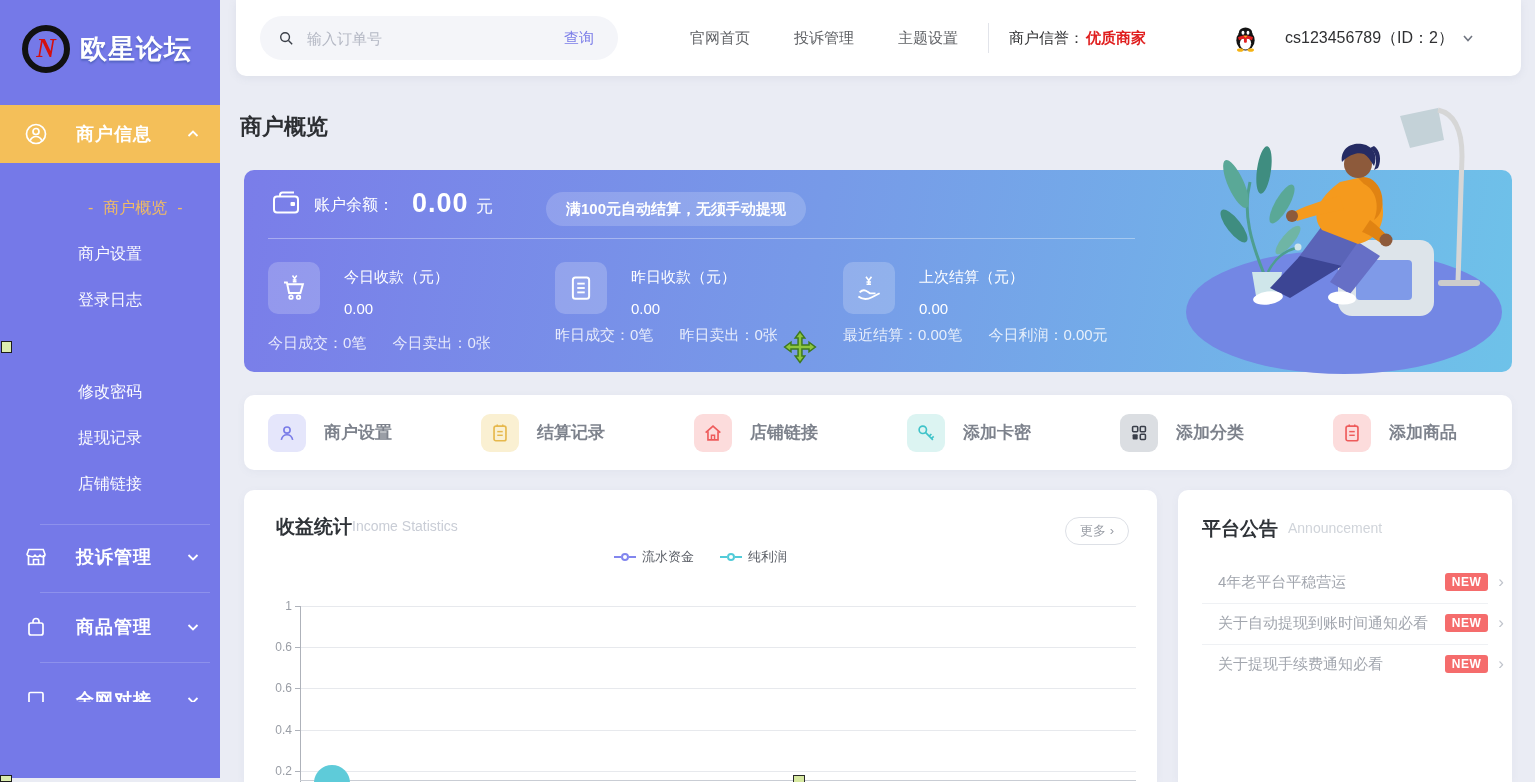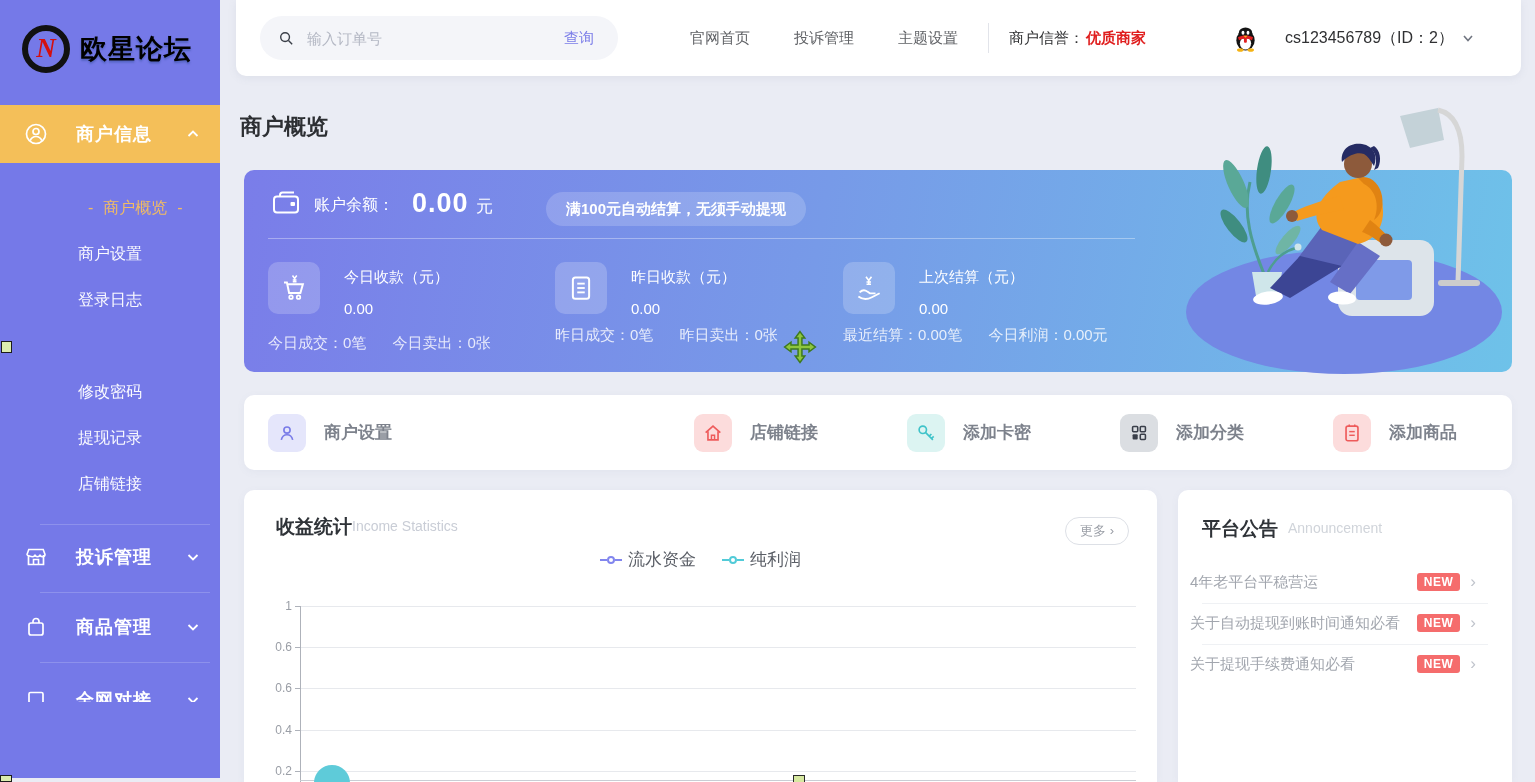--- a/index.html
+++ b/index.html
@@ -5,21 +5,21 @@
   * { margin:0; padding:0; box-sizing:border-box; }
   html,body { width:1535px; height:782px; overflow:hidden;
     font-family:"Liberation Sans","DejaVu Sans",sans-serif; background:#eaecf4; position:relative; }
 
   
   .sidebar { position:absolute; left:0; top:0; width:220px; height:778px; background:#7579e8; z-index:5; }
   .logo-row { position:absolute; left:0; top:0; width:220px; height:97px; display:flex; align-items:center; }
   .logo-circle { width:48px; height:48px; border:6px solid #111; border-radius:50%; margin-left:22px;
     display:flex; align-items:center; justify-content:center; background:transparent; }
   .logo-letter { color:#d40f0f; font-weight:bold; font-size:27px; font-family:"Liberation Serif","DejaVu Serif",serif; font-style:italic; line-height:1; }
-  .brand-text { margin-left:10px; font-size:27px; font-weight:bold; color:#000000; letter-spacing:1px;
+  .brand-text { margin-left:10px; font-size:27px; font-weight:bold; color:#ffffff; letter-spacing:1px;
     text-shadow:0 2px 2px rgba(20,60,120,0.35); }
 
   .side-group { position:absolute; left:0; width:220px; height:42px; display:flex; align-items:center; color:#fff; cursor:pointer; }
   .side-group .gicon { width:24px; height:24px; margin-left:24px; flex:0 0 24px; }
   .side-group .glabel { flex:1; text-align:center; font-size:18px; font-weight:bold; letter-spacing:1px; margin-left:-6px; }
   .side-group .gchev { width:14px; height:14px; margin-right:20px; }
   .g-active { top:105px; height:58px; background:#f4bf59; }
   .g-complaints { top:536px; }
   .g-products   { top:606px; }
   .g-network    { top:676px; height:26px; overflow:hidden; align-items:flex-start; }
@@ -94,41 +94,41 @@
   .alabel { margin-left:18px; font-size:17px; font-weight:600; color:#7d828c; }
 
   
   .chart-card { position:absolute; left:244px; top:490px; width:913px; height:292px; background:#fff;
     border-radius:10px 10px 0 0; box-shadow:0 2px 8px rgba(110,120,150,0.06); overflow:hidden; z-index:2; }
   .chart-title { position:absolute; left:32px; top:24px; font-size:19px; font-weight:bold; color:#2f3338; }
   .chart-sub { position:absolute; left:108px; top:28px; font-size:14px; color:#c9cdd6; }
   .more-btn { position:absolute; right:28px; top:27px; height:28px; line-height:26px; padding:0 14px;
     border:1px solid #dde0e6; border-radius:14px; font-size:13px; color:#9a9ea6; cursor:pointer; background:#fff; }
   .legend { position:absolute; left:0; top:58px; width:100%; display:flex; justify-content:center; gap:26px; }
-  .lentry { display:flex; align-items:center; font-size:17px; color:#5a5e66; cursor:pointer; }
+  .lentry { display:flex; align-items:center; font-size:13px; color:#5a5e66; cursor:pointer; }
   .lm { display:inline-flex; align-items:center; margin-right:6px; }
   .lm i { width:7px; height:2px; }
   .lm b { width:8px; height:8px; border-radius:50%; border:2px solid; background:#fff; }
   .lg0 .lm i { background:#8286ee; } .lg0 .lm b { border-color:#8286ee; }
   .lg1 .lm i { background:#52cbd8; } .lg1 .lm b { border-color:#52cbd8; }
   .gl { position:absolute; left:56px; width:836px; height:1px; background:#e7e9ed; }
   .gl0{top:116px;} .gl1{top:157px;} .gl2{top:198px;} .gl3{top:240px;} .gl4{top:281px;}
   .ytick { position:absolute; left:0; width:48px; text-align:right; font-size:12px; color:#9a9ea6; margin-top:-7px; }
   .tickmark { position:absolute; left:51px; width:5px; height:1px; background:#aeb2ba; }
   .yaxis { position:absolute; left:56px; top:116px; width:1px; height:176px; background:#aeb2ba; }
   .xaxis { position:absolute; left:56px; top:290px; width:836px; height:1px; background:#c9cdd4; }
   .dot-teal { position:absolute; left:70px; top:275px; width:36px; height:36px; border-radius:50%; background:#5ecbd9; }
   .dot-square { position:absolute; left:549px; top:285px; width:12px; height:12px; background:#d6e8a0; border:1px solid #2a2a2a; }
 
   
   .announce-card { position:absolute; left:1178px; top:490px; width:334px; height:292px; background:#fff;
     border-radius:10px 10px 0 0; box-shadow:0 2px 8px rgba(110,120,150,0.06); z-index:2; }
   .ann-title { position:absolute; left:24px; top:26px; font-size:19px; font-weight:bold; color:#2f3338; }
   .ann-sub { position:absolute; left:110px; top:30px; font-size:14px; color:#d0d4da; }
-  .ann-row { position:absolute; left:12px; width:286px; height:40px; display:flex; align-items:center; cursor:pointer; }
+  .ann-row { position:absolute; left:40px; width:286px; height:40px; display:flex; align-items:center; cursor:pointer; }
   .ar0{top:72px;} .ar1{top:113px;} .ar2{top:154px;}
   .ann-text { flex:1; font-size:15px; color:#a2a6ae; white-space:nowrap; overflow:hidden; }
   .ann-badge { background:#f56c6c; color:#fff; font-size:12px; font-weight:bold; border-radius:3px;
     padding:2px 7px; letter-spacing:0.5px; margin-left:8px; }
   .ann-chev { color:#c0c4cc; font-size:17px; margin-left:10px; }
   .ann-div { position:absolute; left:24px; width:286px; height:1px; background:#eff1f4; }
   .ad0{top:113px;} .ad1{top:154px;}
 </style>
 </head>
 <body>
@@ -354,20 +354,32 @@
 <section class="actions-card">
   <div class="action ac0">
     <span class="abox a0">
       <svg viewBox="0 0 24 24">
           <circle cx="12" cy="8.8" r="3.4" fill="none" stroke="#7a7ce8" stroke-width="1.8"></circle>
       <path d="M5.8 19.5c.9-4 3.6-5.6 6.2-5.6s5.3 1.6 6.2 5.6" fill="none" stroke="#7a7ce8" stroke-width="1.8"></path>
         </svg>
     </span>
     <span class="alabel">商户设置</span>
   </div>
+  <div class="action ac1">
+    <span class="abox a1">
+      <svg viewBox="0 0 24 24">
+          <rect x="5.5" y="4.5" width="13" height="16" rx="2" fill="none" stroke="#e6b84c" stroke-width="1.8"></rect>
+      <line x1="9" y1="4.5" x2="9" y2="2.8" stroke="#e6b84c" stroke-width="1.6"></line>
+          <line x1="15" y1="4.5" x2="15" y2="2.8" stroke="#e6b84c" stroke-width="1.6"></line>
+      <line x1="9" y1="10.5" x2="15" y2="10.5" stroke="#e6b84c" stroke-width="1.6"></line>
+          <line x1="9" y1="14.5" x2="15" y2="14.5" stroke="#e6b84c" stroke-width="1.6"></line>
+        </svg>
+    </span>
+    <span class="alabel">结算记录</span>
+  </div>
   <div class="action ac2">
     <span class="abox a2">
       <svg viewBox="0 0 24 24">
           <path d="M4 11.5L12 4.5l8 7" fill="none" stroke="#ee5b5b" stroke-width="1.8"></path>
       <path d="M6.5 10v9.5h11V10" fill="none" stroke="#ee5b5b" stroke-width="1.8"></path>
       <path d="M10.3 19.5v-5h3.4v5" fill="none" stroke="#ee5b5b" stroke-width="1.6"></path>
         </svg>
     </span>
     <span class="alabel">店铺链接</span>
   </div>

